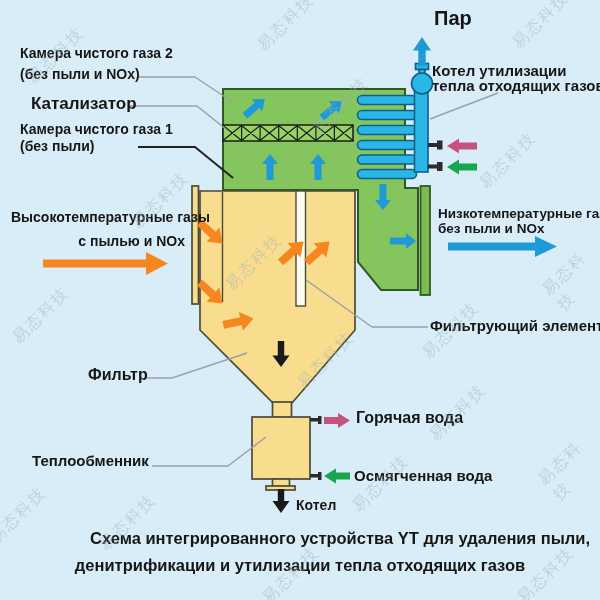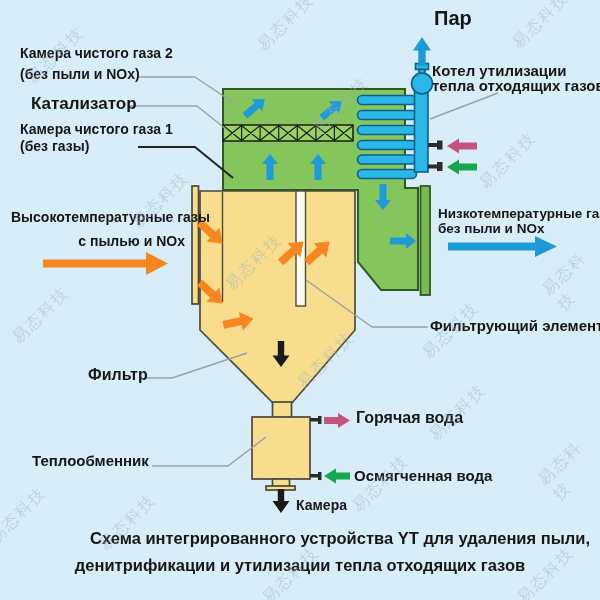--- a/index.html
+++ b/index.html
@@ -129,34 +129,34 @@
     <polygon class="arrow-pink" points="447,146 459,138.5 459,142.5 477,142.5 477,149.5 459,149.5 459,153.5"></polygon>
     <polygon class="arrow-green" points="447,167 459,159.5 459,163.5 477,163.5 477,170.5 459,170.5 459,174.5"></polygon>
     <polygon class="arrow-pink" points="350,420.5 338,413 338,417 324,417 324,424 338,424 338,428"></polygon>
     <polygon class="arrow-green" points="324,476 336,468.5 336,472.5 350,472.5 350,479.5 336,479.5 336,483.5"></polygon>
   </svg>
 
   <div class="lbl sm" style="left:20px;top:46px;">Камера чистого газа 2</div>
   <div class="lbl sm" style="left:20px;top:67px;">(без пыли и NOx)</div>
   <div class="lbl lg" style="left:31px;top:95px;text-align:right;">Катализатор</div>
   <div class="lbl sm" style="left:20px;top:122px;">Камера чистого газа 1</div>
-  <div class="lbl sm" style="left:20px;top:139px;">(без газы)</div>
+  <div class="lbl sm" style="left:20px;top:139px;">(без пыли)</div>
   <div class="lbl sm" style="left:11px;top:210px;">Высокотемпературные газы</div>
   <div class="lbl sm" style="left:7px;top:234px;width:178px;text-align:right;">с пылью и NOx</div>
   <div class="lbl xl" style="left:404px;top:8px;">Пар</div>
   <div class="lbl md" style="left:432px;top:63px;">Котел утилизации</div>
   <div class="lbl md" style="left:432px;top:78px;">тепла отходящих газов</div>
   <div class="lbl xs" style="left:438px;top:207px;">Низкотемпературные газы</div>
   <div class="lbl xs" style="left:438px;top:222px;">без пыли и NOx</div>
   <div class="lbl md" style="left:430px;top:318px;">Фильтрующий элемент</div>
   <div class="lbl lg" style="left:88px;top:367px;font-size:16px;">Фильтр</div>
   <div class="lbl md" style="left:32px;top:453px;">Теплообменник</div>
   <div class="lbl lg" style="left:356px;top:410px;font-size:16px;">Горячая вода</div>
   <div class="lbl md" style="left:354px;top:468px;">Осмягченная вода</div>
-  <div class="lbl sm" style="left:296px;top:498px;">Камера</div>
+  <div class="lbl sm" style="left:296px;top:498px;">Котел</div>
 
   <div class="caption" style="top:529px;padding-left:40px;">Схема интегрированного устройства YT для удаления пыли,</div>
   <div class="caption" style="top:556px;">денитрификации и утилизации тепла отходящих газов</div>
 
 <div class="wm" style="left: 20px; top: 45px;">易态科技</div>
     <div class="wm" style="left: 250px; top: 12px;">易态科技</div>
     <div class="wm" style="left: 505px; top: 10px;">易态科技</div>
     <div class="wm" style="left: 125px; top: 190px;">易态科技</div>
     <div class="wm" style="left: 305px; top: 95px;">易态科技</div>
     <div class="wm" style="left: 472px; top: 150px;">易态科技</div>

